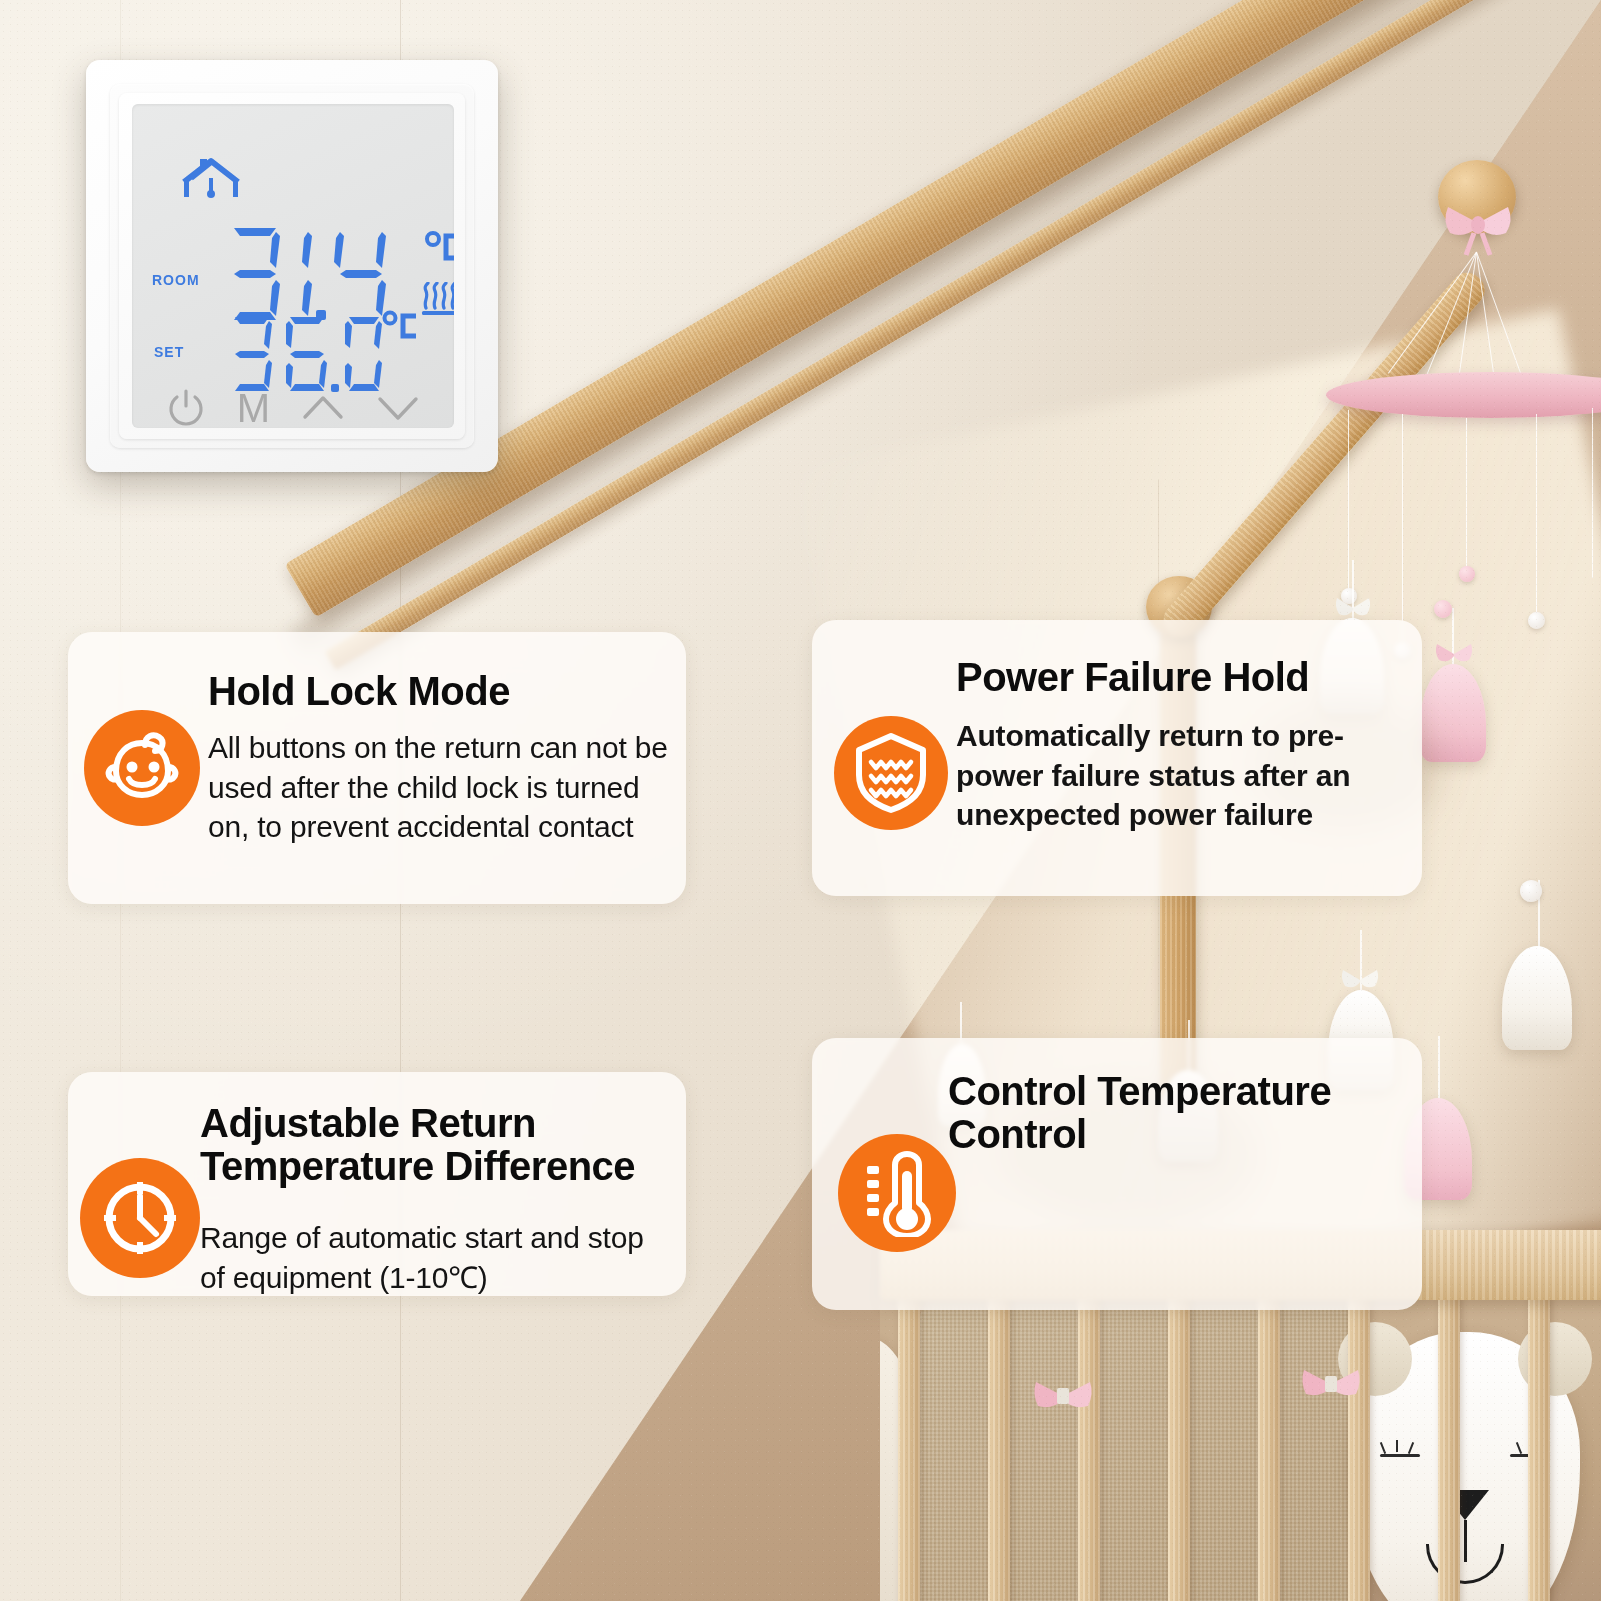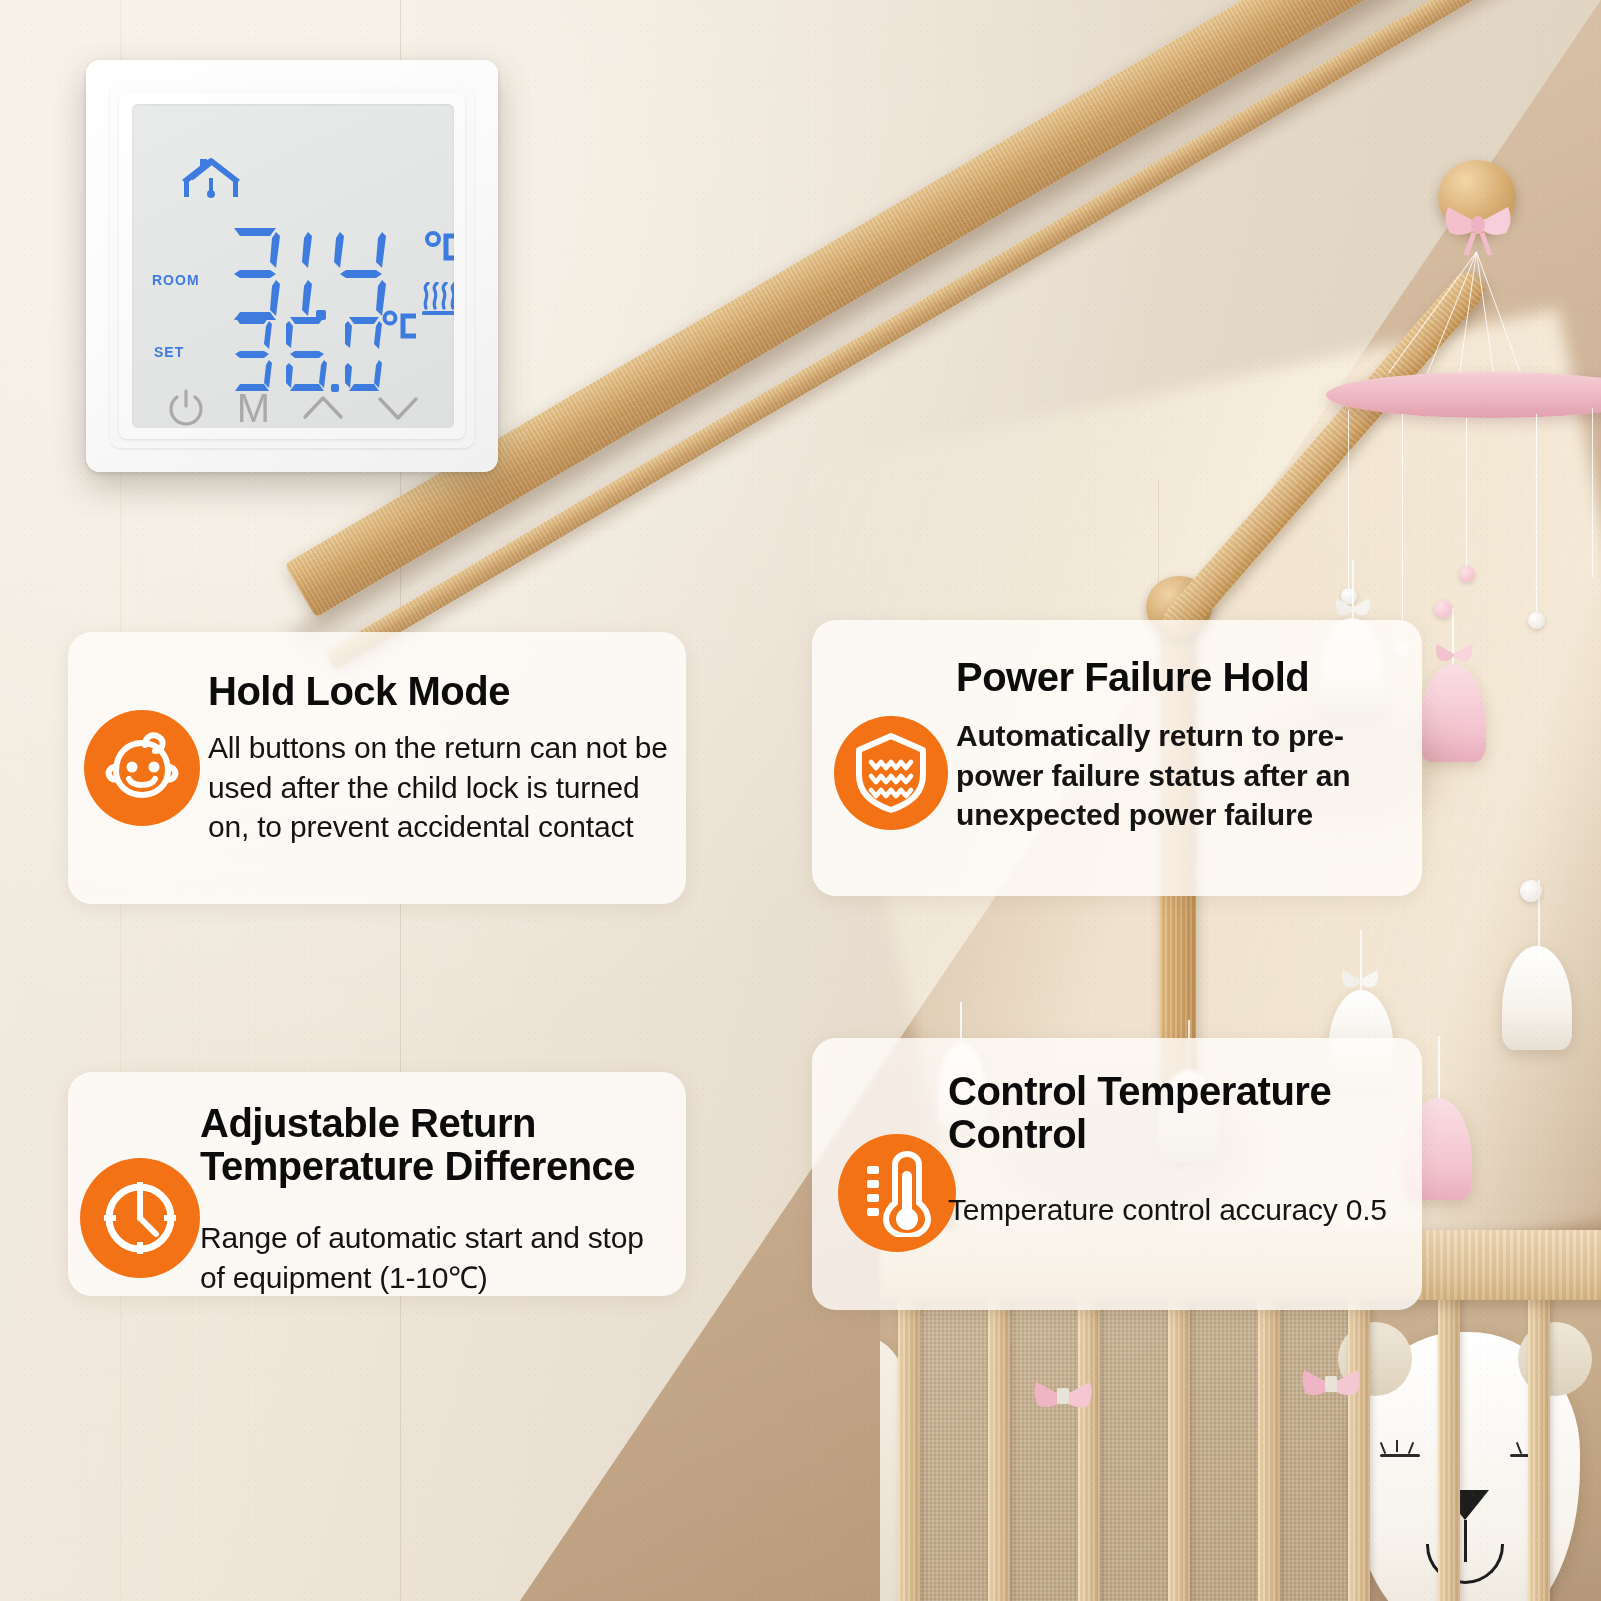--- a/index.html
+++ b/index.html
@@ -606,16 +606,15 @@
         <circle cx="52" cy="70" r="11" fill="#ffffff"></circle>
         <g fill="#ffffff">
           <rect x="12" y="17" width="12" height="8" rx="2"></rect>
           <rect x="12" y="31" width="12" height="8" rx="2"></rect>
           <rect x="12" y="45" width="12" height="8" rx="2"></rect>
           <rect x="12" y="59" width="12" height="8" rx="2"></rect>
         </g>
       </svg>
     </div>
     <div class="card-title">Control Temperature Control</div>
-    <div class="card-body">Temperature control accuracy 0.5</div>
   </div>
 
 </div>
 
 </body></html>

